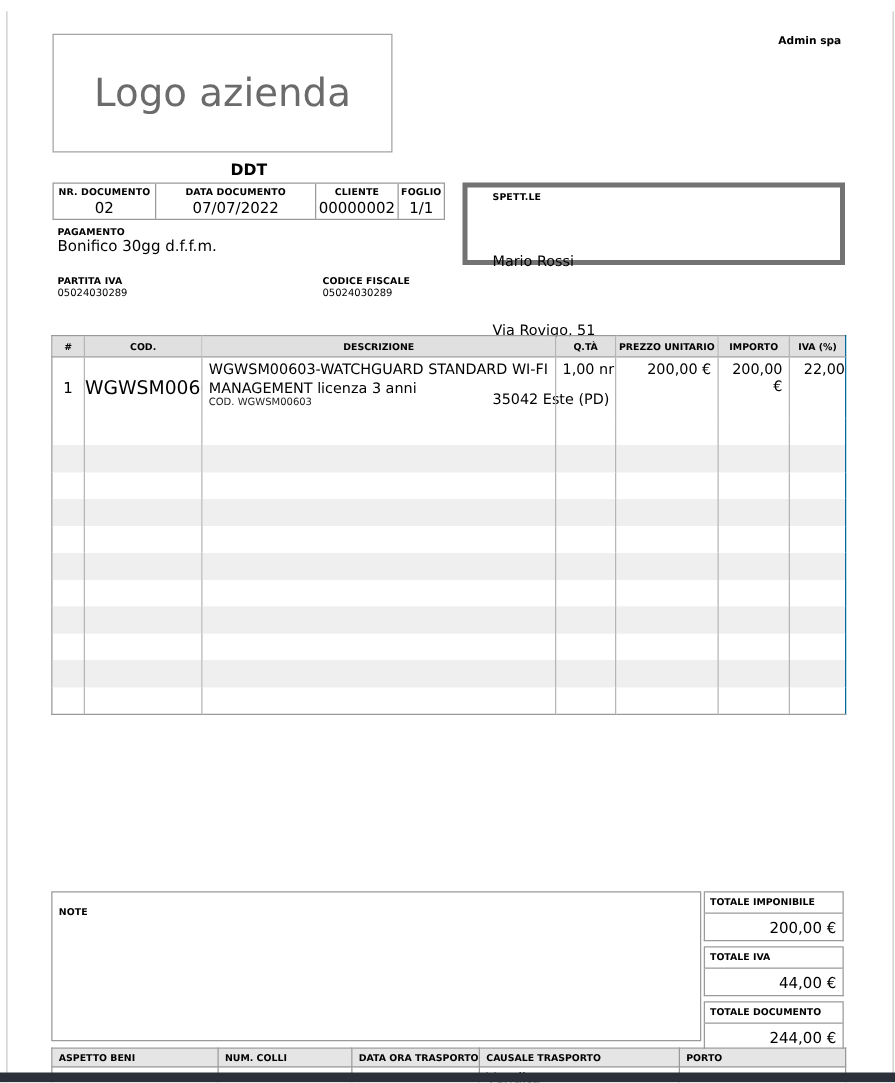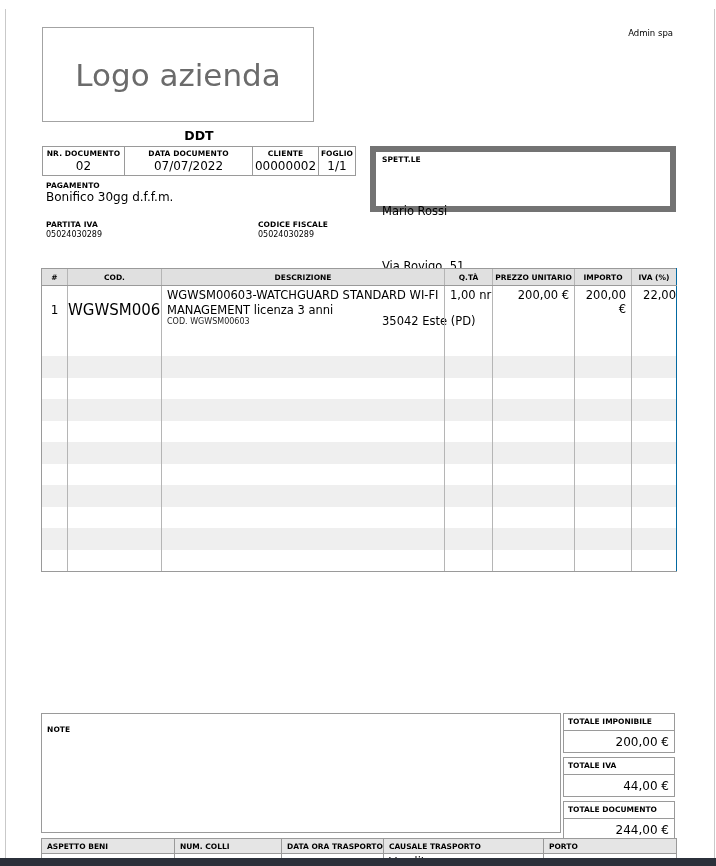--- a/index.html
+++ b/index.html
@@ -5,40 +5,40 @@
   * { margin:0; padding:0; box-sizing:border-box; }
   html,body { background:#fff; }
   body { font-family:"DejaVu Sans","Liberation Sans",sans-serif; color:#000; }
   .page { position:relative; width:716px; height:866px; background:#fff; overflow:hidden; }
 
   .page-edge { position:absolute; top:9px; bottom:0; width:1px; background:#c9c9c9; }
   .edge-left { left:5px; } .edge-right { left:714px; }
 
   .lbl { font-size:7.5px; font-weight:bold; letter-spacing:.1px; }
 
-  .company-name { position:absolute; top:28px; right:43px; font-size:8.5px; font-weight:normal; }
+  .company-name { position:absolute; top:28px; right:43px; font-size:8.5px; font-weight:bold; }
 
   .logo-box { position:absolute; left:42px; top:27px; width:272px; height:95px;
               border:1px solid #a3a3a3; display:flex; align-items:center; justify-content:center; }
   .logo-text { font-size:31px; color:#6b6b6b; }
 
   .ddt-title { position:absolute; left:42px; top:128px; width:314px; text-align:center;
                font-size:12.5px; font-weight:bold; }
 
   .doc-info { position:absolute; left:42px; top:146px; width:314px; height:30px;
               border:1px solid #9a9a9a; display:flex; }
   .doc-info .cell { border-right:1px solid #9a9a9a; display:flex; flex-direction:column;
                     align-items:center; padding-top:2px; }
   .doc-info .cell:last-child { border-right:none; }
   .doc-info .cell .lbl { line-height:10px; }
   .doc-info .cell .v { font-size:12px; line-height:14px; }
   .c0{width:82px;} .c1{width:128px;} .c2{width:66px;} .c3{width:36px;}
 
   .spett-box { position:absolute; left:370px; top:146px; width:306px; height:66px;
-               border:6px solid #737373; padding:3px 6px; }
+               border:4px solid #737373; padding:3px 20px; }
   .spett-box .lbl { display:block; }
   .spett-line { font-size:11.5px; line-height:15px;margin-top:40px; }
 
   .pagamento-lbl { position:absolute; left:46px; top:181px; }
   .pagamento-val { position:absolute; left:46px; top:190px; font-size:12px; }
   .piva-lbl { position:absolute; left:46px; top:220px; }
   .piva-val { position:absolute; left:46px; top:230px; font-size:8px; }
   .cf-lbl  { position:absolute; left:258px; top:220px; }
   .cf-val  { position:absolute; left:258px; top:230px; font-size:8px; }
 

